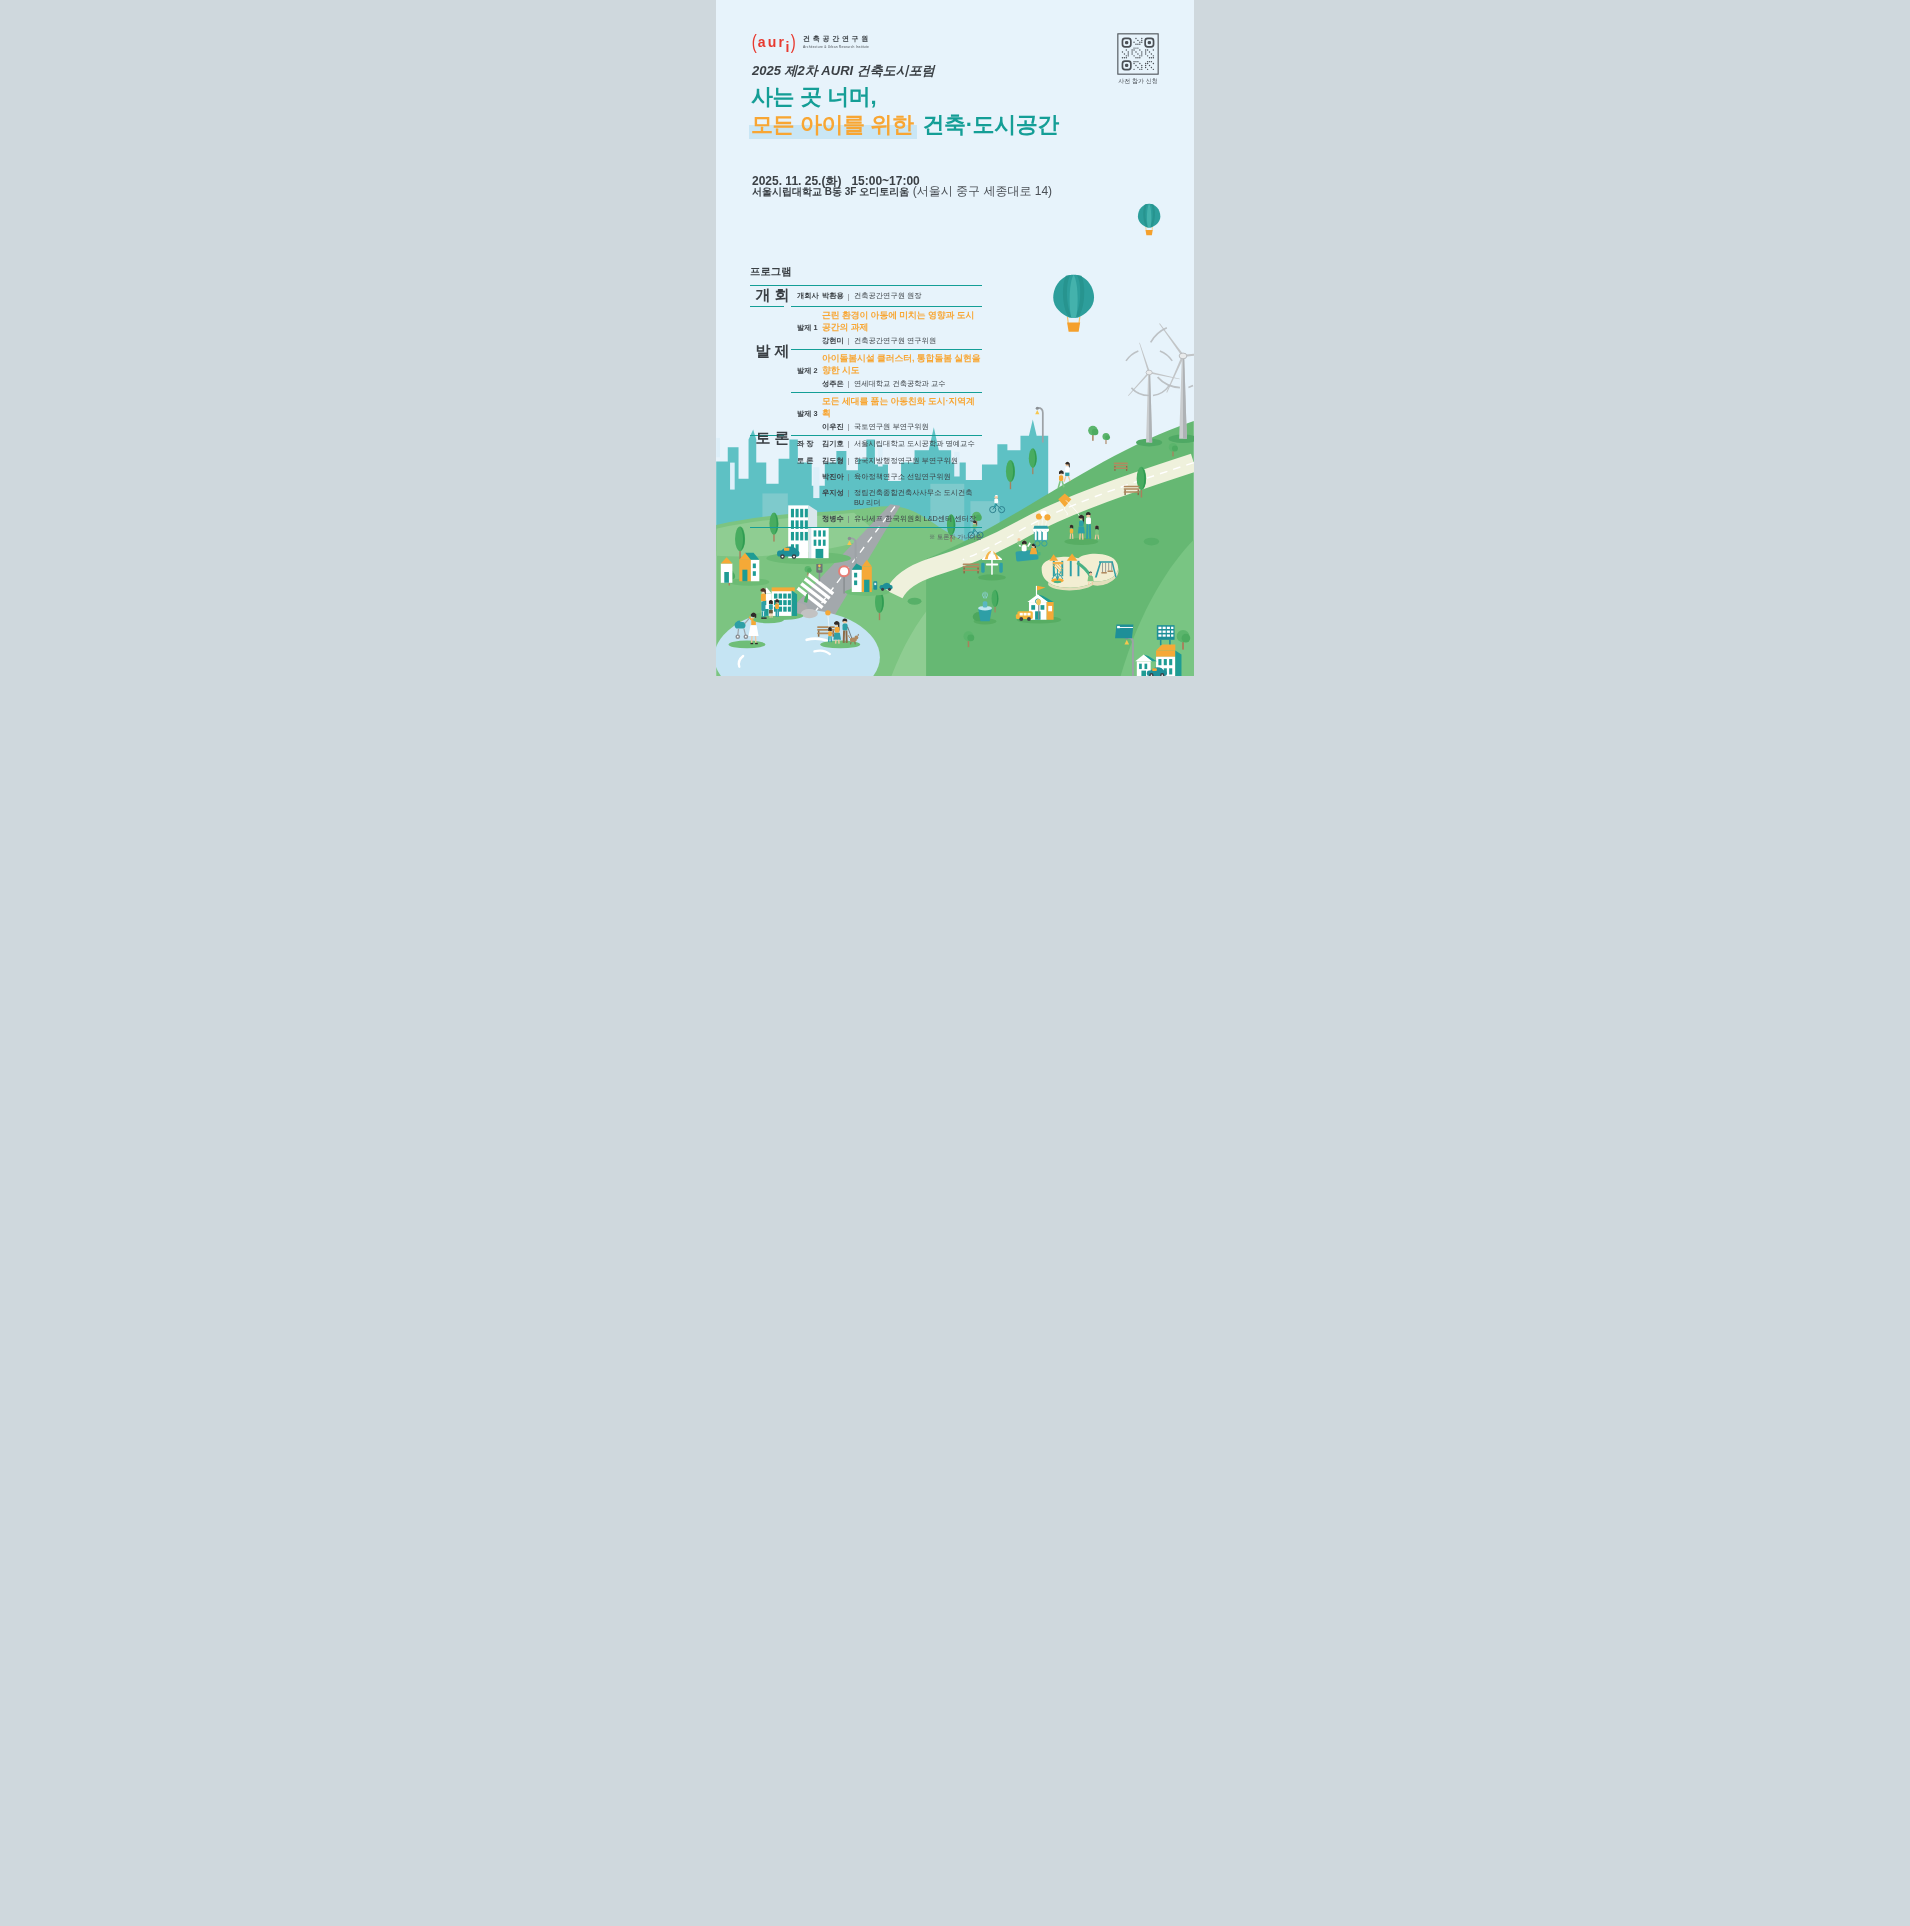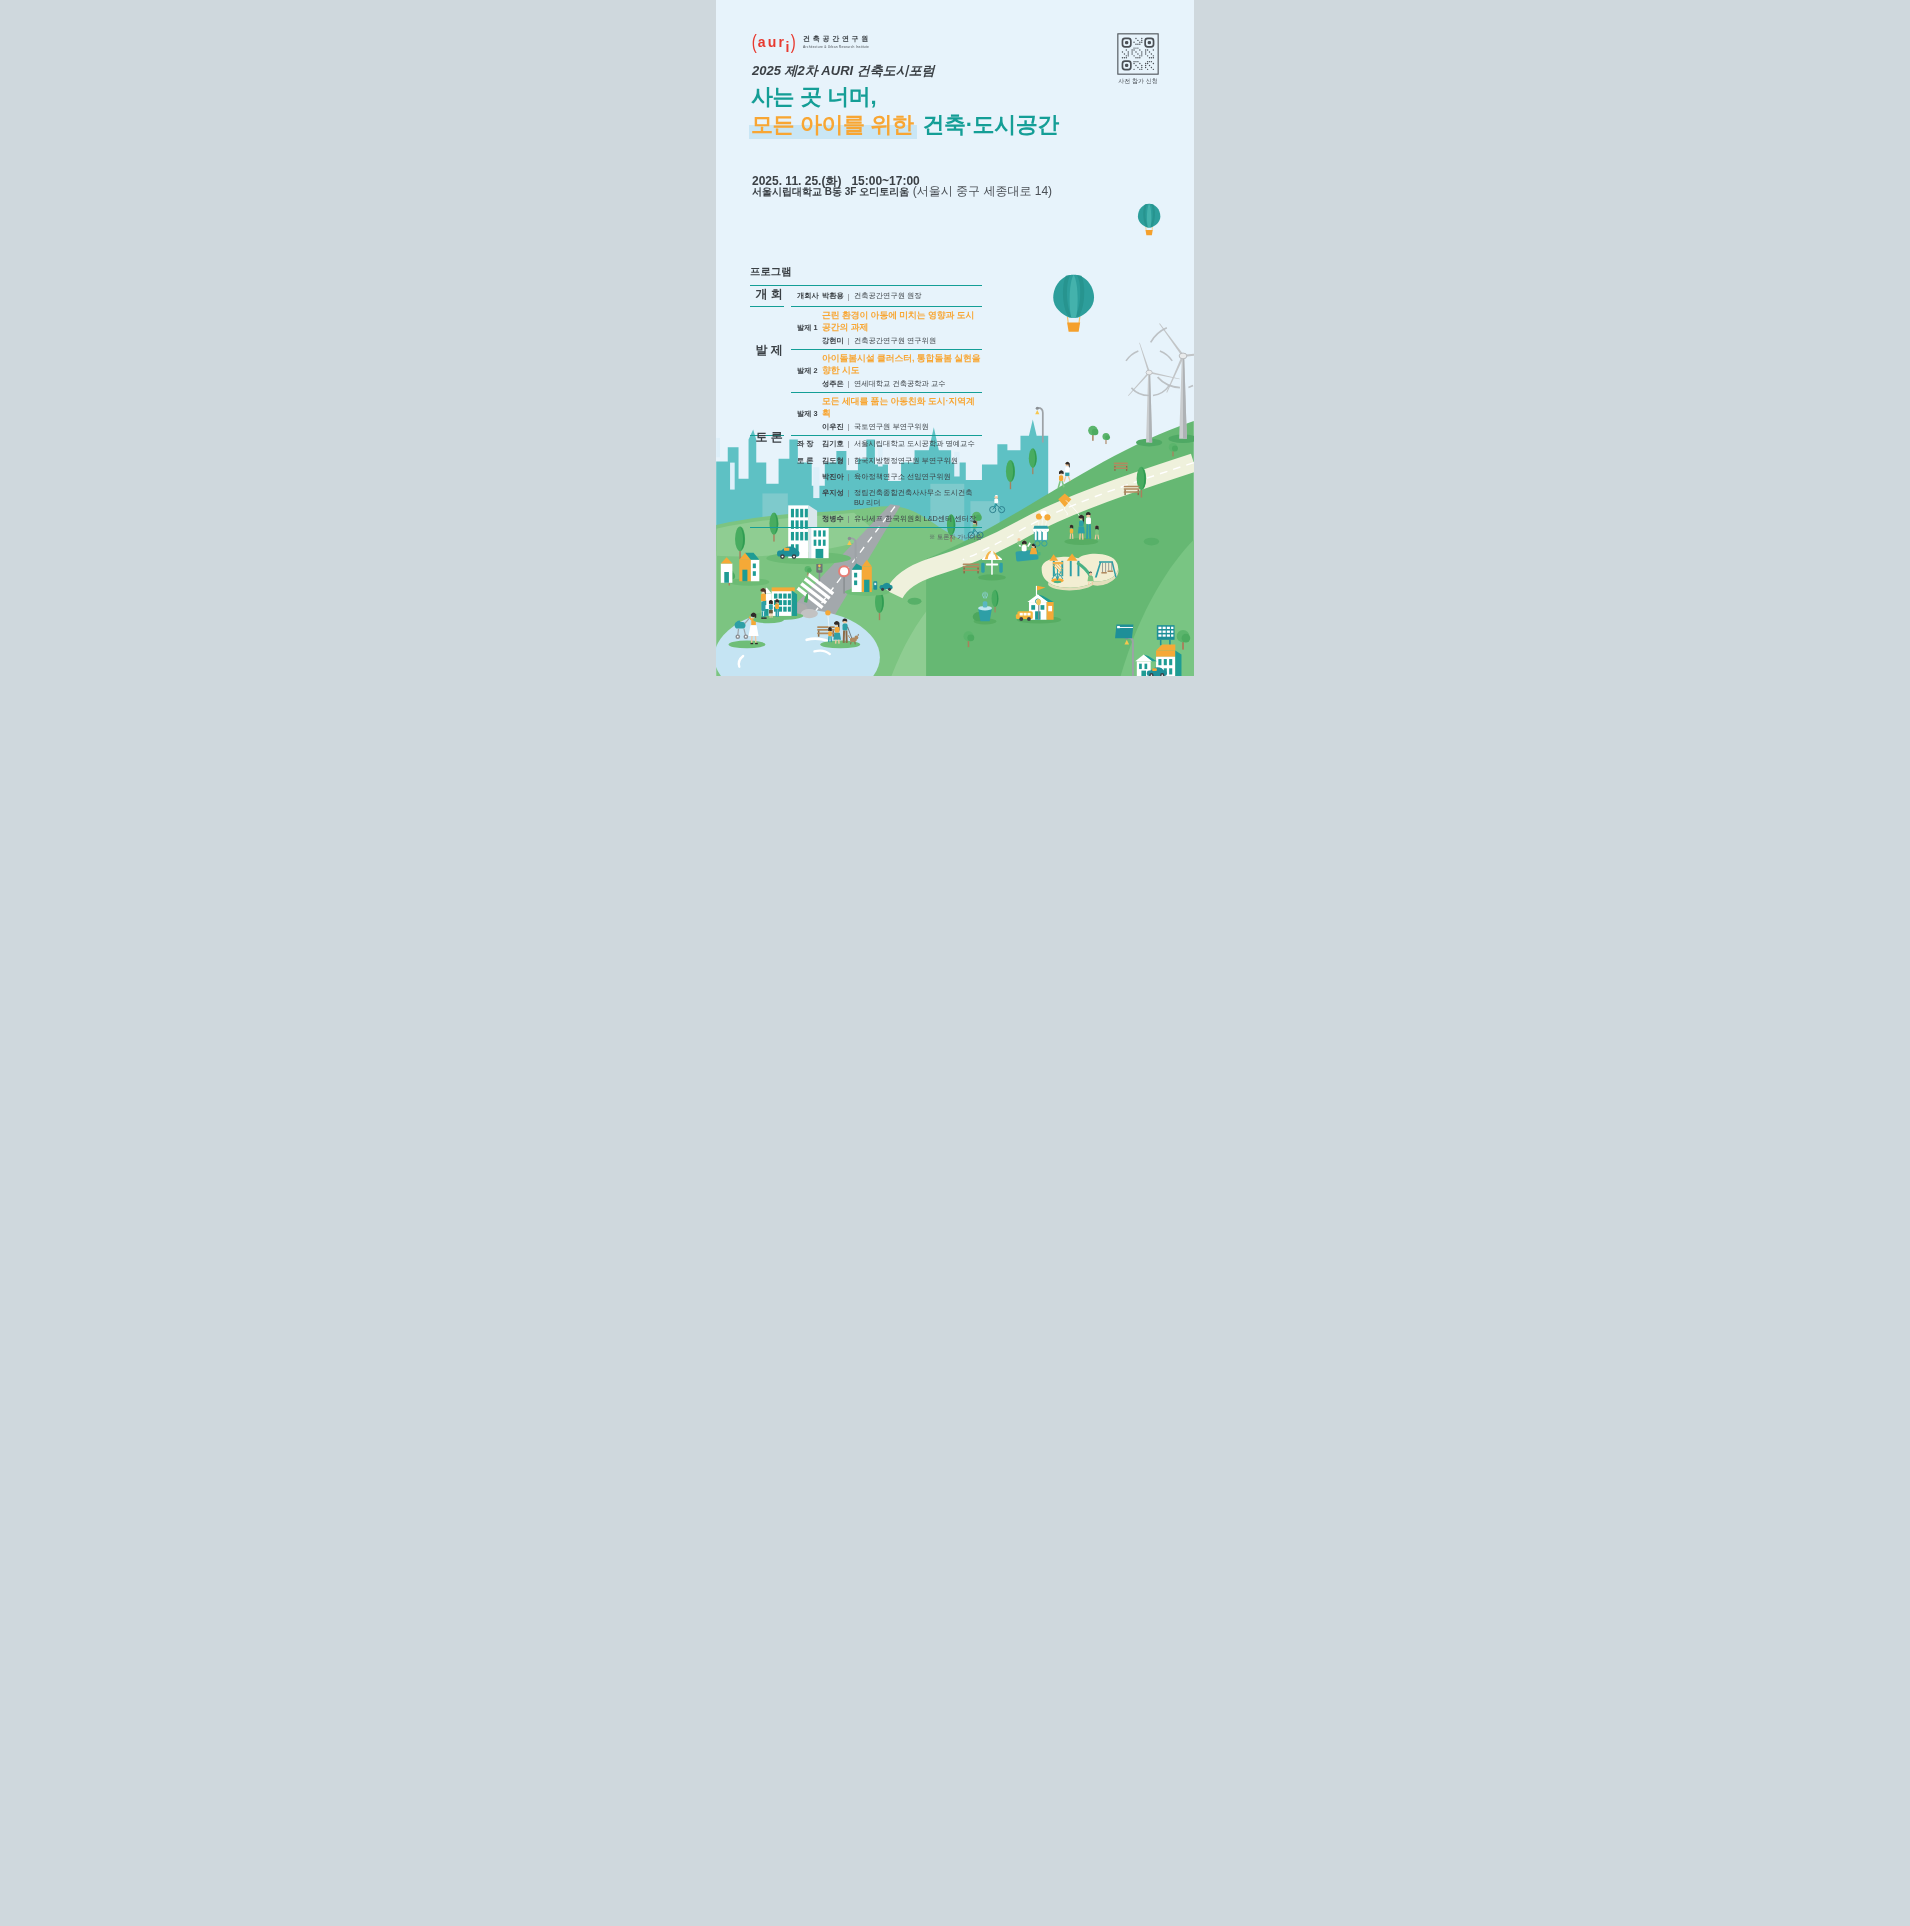--- a/index.html
+++ b/index.html
@@ -40,21 +40,21 @@
   .row{display:flex;align-items:center;padding:5px 0;}
   .c-ind{margin-left:47px;width:25px;flex:none;font-weight:700;}
   .c-name{width:22.3px;flex:none;font-weight:700;}
   .c-sep{margin:0 4.6px 0 3.1px;color:#70757a;font-weight:300;}
   .c-affil{font-weight:500;}
   .p-item{display:flex;align-items:center;padding:3.1px 0;}
   .p-no{margin-left:47px;width:25px;flex:none;font-weight:700;}
   .p-title{color:#F8A633;font-weight:800;font-size:8.9px;line-height:11.6px;letter-spacing:-0.1px;}
   .p-sp{display:flex;align-items:baseline;margin-top:2.7px;}
   .d-row{display:flex;align-items:baseline;padding:3.1px 0;}
-  .rail{position:absolute;left:5.4px;font-size:12px;font-weight:800;color:#3B4045;}
+  .rail{position:absolute;left:5.4px;font-size:15px;font-weight:800;color:#3B4045;}
   .rail-open{top:21px;} .rail-pres{top:77px;} .rail-disc{top:164px;}
   .note{margin-top:4.6px;text-align:right;font-size:6.2px;color:#5a5f64;}
   
   .scene{position:absolute;left:0;top:193px;width:478px;height:483px;z-index:1;}
 </style>
 </head>
 <body>
 
 <div class="poster">
 

